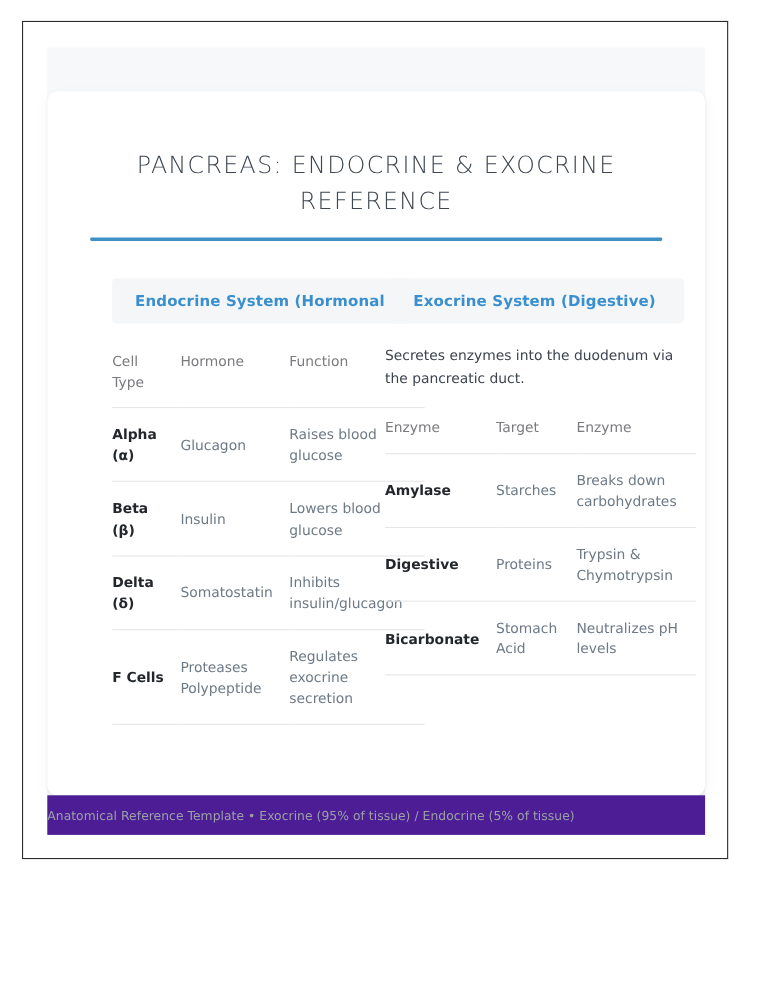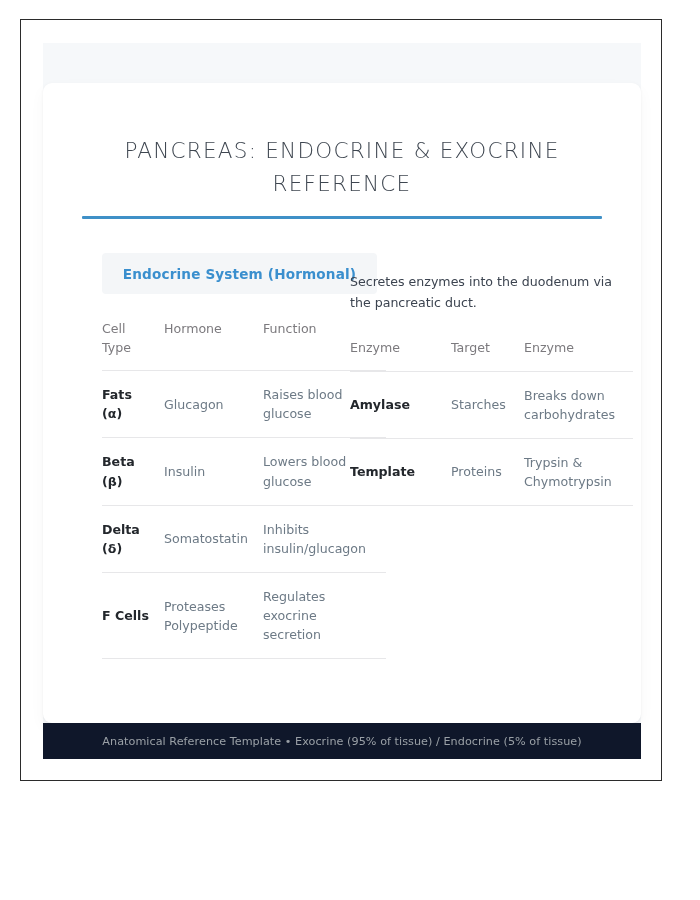--- a/index.html
+++ b/index.html
@@ -173,24 +173,23 @@
   .right-table col.c2 { width: 73px; }
   .right-table col.c3 { width: 109px; }
 
   
   .doc-footer {
     position: absolute;
     left: 22px;
     top: 703px;
     width: 598px;
     height: 36px;
-    background: #0f172a;
+    background: #4c1d95;
     display: flex;
     align-items: center;
-    justify-content: center;
     box-sizing: border-box;
   }
   .footer-text {
     font-family: "DejaVu Sans", sans-serif;
     font-size: 11.2px;
     color: #9aa0a6;
     letter-spacing: 0.05px;
     white-space: nowrap;
   }
 </style>
@@ -226,21 +225,21 @@
           </colgroup>
           <thead>
             <tr>
               <th>Cell Type</th>
               <th>Hormone</th>
               <th>Function</th>
             </tr>
           </thead>
           <tbody>
             <tr>
-              <td class="key-cell">Fats (α)</td>
+              <td class="key-cell">Alpha (α)</td>
               <td>Glucagon</td>
               <td>Raises blood glucose</td>
             </tr>
             <tr>
               <td class="key-cell">Beta (β)</td>
               <td>Insulin</td>
               <td>Lowers blood glucose</td>
             </tr>
             <tr>
               <td class="key-cell">Delta (δ)</td>
@@ -251,20 +250,23 @@
               <td class="key-cell">F Cells</td>
               <td>Proteases Polypeptide</td>
               <td>Regulates exocrine secretion</td>
             </tr>
           </tbody>
         </table>
       </div>
 
       <div class="col col-right">
 
+        <div class="section-pill">
+          <span class="section-pill-label">Exocrine System (Digestive)</span>
+        </div>
 
         <p class="section-desc">Secretes enzymes into the duodenum via the pancreatic duct.</p>
 
         <table class="ref-table right-table">
           <colgroup>
             <col class="c1">
               <col class="c2">
               <col class="c3">
           </colgroup>
           <thead>
@@ -274,23 +276,28 @@
               <th>Enzyme</th>
             </tr>
           </thead>
           <tbody>
             <tr>
               <td class="key-cell">Amylase</td>
               <td>Starches</td>
               <td>Breaks down carbohydrates</td>
             </tr>
             <tr>
-              <td class="key-cell">Template</td>
+              <td class="key-cell">Digestive</td>
               <td>Proteins</td>
               <td>Trypsin &amp; Chymotrypsin</td>
+            </tr>
+            <tr>
+              <td class="key-cell">Bicarbonate</td>
+              <td>Stomach Acid</td>
+              <td>Neutralizes pH levels</td>
             </tr>
           </tbody>
         </table>
       </div>
 
     </div>
   </div>
 
   <div class="doc-footer">
     <span class="footer-text">Anatomical Reference Template • Exocrine (95% of tissue) / Endocrine (5% of tissue)</span>

